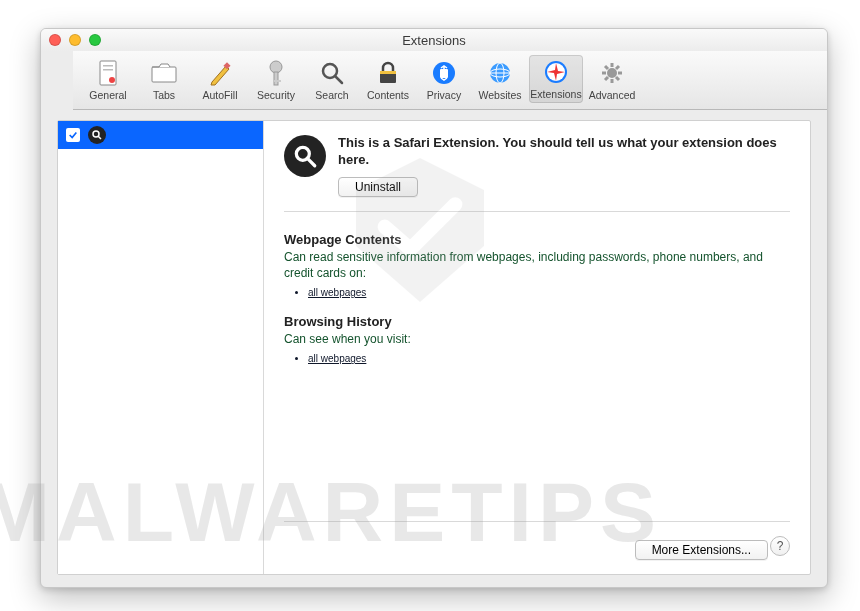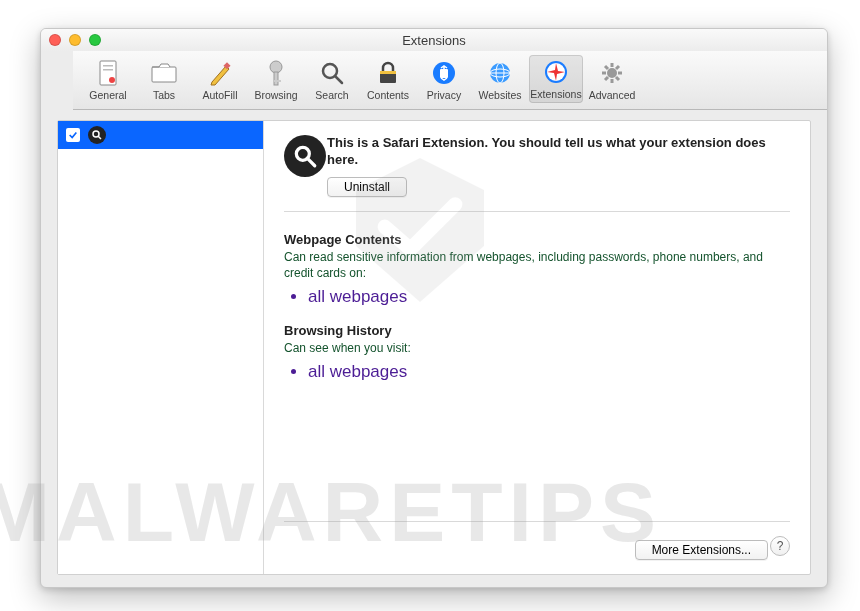--- a/index.html
+++ b/index.html
@@ -106,38 +106,38 @@
       width: 14px; height: 14px; background: #fff; border-radius: 2px; display:flex;align-items:center;justify-content:center;
     }
     .ext-row .cb svg { width: 10px; height: 10px; }
     .ext-row .sicon { width: 18px; height: 18px; background:#232323; border-radius:50%; display:flex;align-items:center;justify-content:center; }
     .detail {
       flex: 1;
       padding: 14px 20px;
       display: flex;
       flex-direction: column;
     }
-    .detail-head { display: flex; gap: 1px; padding-bottom: 14px; border-bottom: 1px solid #d9d9d9; }
+    .detail-head { display: flex; gap: 12px; padding-bottom: 14px; border-bottom: 1px solid #d9d9d9; }
     .bigicon { width: 42px; height: 42px; border-radius: 50%; background: #232323; display:flex;align-items:center;justify-content:center; flex-shrink:0; }
     .descwrap { flex:1; }
     .desc { font-size: 13px; font-weight: 600; color: #222; line-height: 1.3; }
     .btn {
       margin-top: 8px;
       font-size: 12px;
       padding: 2px 16px;
       background: linear-gradient(#ffffff, #f2f2f2);
       border: 1px solid #bcbcbc;
       border-radius: 4px;
       cursor: default;
       box-shadow: 0 1px 0 rgba(0,0,0,0.05);
     }
     .perms { padding-top: 20px; color: #222; }
     .perm-title { font-size: 13px; font-weight: 700; margin-bottom: 2px; }
     .perm-sub { font-size: 12px; color: #14532d; margin-bottom: 6px; line-height: 1.35; }
-    .perm-list { list-style: disc; padding-left: 24px; font-size: 17px; color: #4c1d95; margin-bottom: 16px; }
+    .perm-list { list-style: disc; padding-left: 24px; font-size: 10px; color: #0f172a; margin-bottom: 16px; text-decoration: underline; }
     .footer {
       margin-top: auto;
       border-top: 1px solid #d9d9d9;
       padding-top: 10px;
       display: flex;
       justify-content: flex-end;
       gap: 2px;
       align-items: center;
     }
     .help-btn {
@@ -197,21 +197,21 @@
       <div class="tlabel">AutoFill</div>
     </div>
     <div class="tool">
       <div class="ticon">
         <svg width="20" height="26" viewBox="0 0 20 26">
             <circle cx="10" cy="7" r="6" fill="#ccc" stroke="#999"></circle>
             <rect x="8" y="12" width="4" height="13" fill="#ccc" stroke="#999"></rect>
             <rect x="8" y="20" width="7" height="2" fill="#ccc"></rect>
           </svg>
       </div>
-      <div class="tlabel">Browsing</div>
+      <div class="tlabel">Security</div>
     </div>
     <div class="tool">
       <div class="ticon">
         <svg width="24" height="24" viewBox="0 0 24 24">
             <circle cx="10" cy="10" r="7" fill="none" stroke="#555" stroke-width="2.5"></circle>
             <line x1="15" y1="15" x2="22" y2="22" stroke="#555" stroke-width="2.5" stroke-linecap="round"></line>
           </svg>
       </div>
       <div class="tlabel">Search</div>
     </div>

